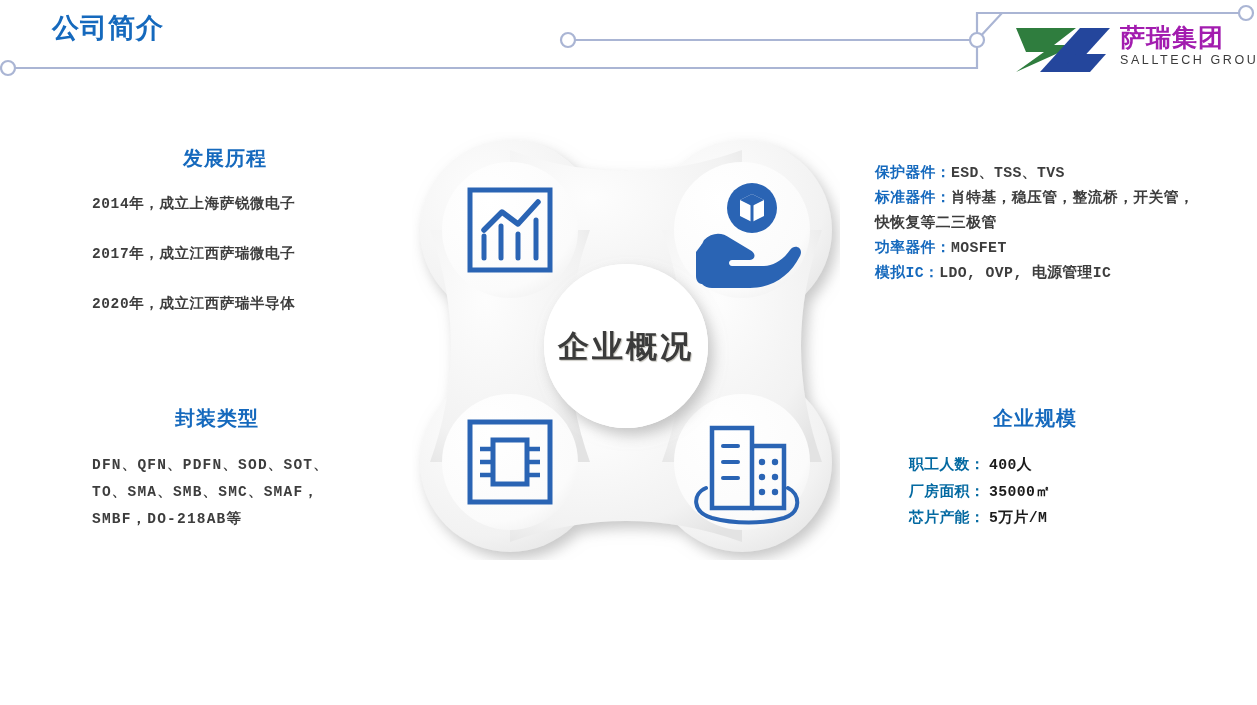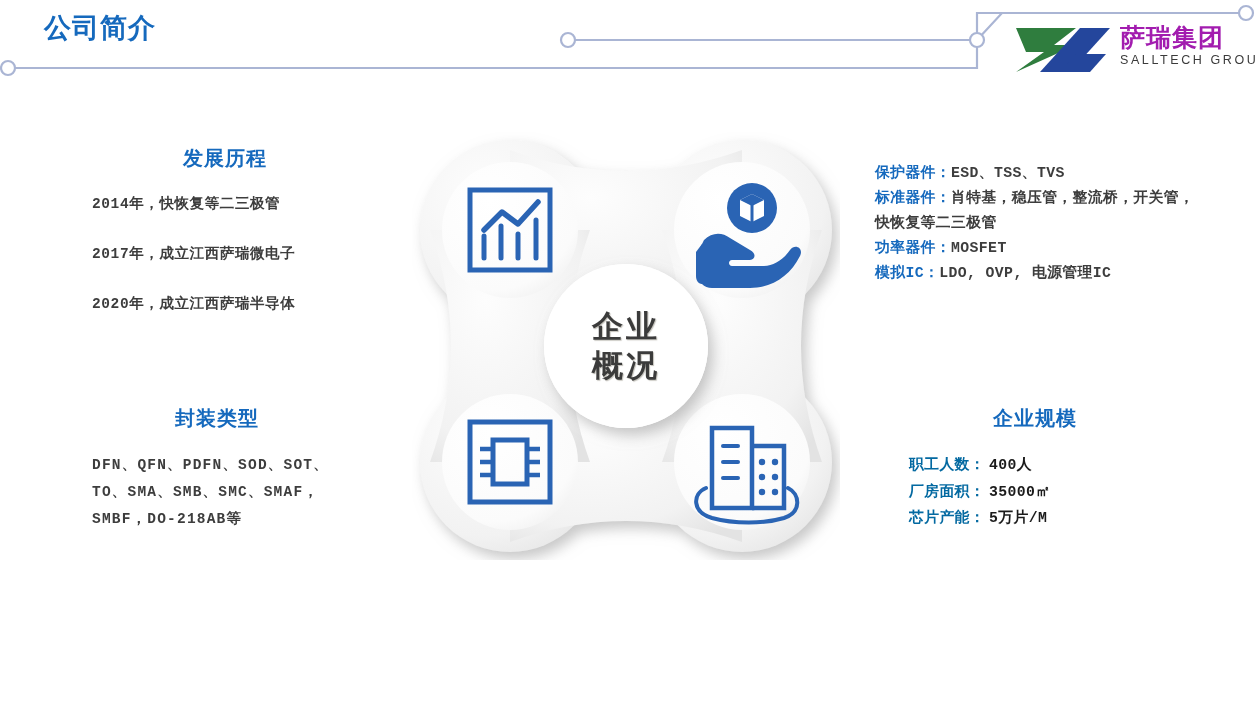--- a/index.html
+++ b/index.html
@@ -21,21 +21,21 @@
   
   .hdr-svg {
     position: absolute;
     left: 0;
     top: 0;
     width: 1257px;
     height: 90px;
   }
   #page-title {
     position: absolute;
-    left: 44px;
+    left: 52px;
     top: 10px;
     font-size: 27px;
     font-weight: bold;
     color: #1569bd;
     letter-spacing: 1px;
     white-space: nowrap;
   }
   #logo {
     position: absolute;
     left: 1014px;
@@ -127,21 +127,21 @@
     top: 132px;
     width: 428px;
     height: 428px;
   }
   #diagram svg { display: block; }
   .center-label {
     position: absolute;
     left: 0; top: 0;
     width: 428px; height: 428px;
     display: flex;
-    flex-direction: column;
+    flex-direction: row;
     align-items: center;
     justify-content: center;
     pointer-events: none;
   }
   .center-label span {
     font-size: 31px;
     font-weight: bold;
     color: #3b3b3b;
     letter-spacing: 3px;
     line-height: 39px;
@@ -177,21 +177,21 @@
     </svg>
     <div class="logo-text-wrap">
       <div class="logo-cn">萨瑞集团</div>
       <div class="logo-en">SALLTECH GROUP</div>
     </div>
   </div>
 
   <div class="block" style="left:92px; top:145px; width:266px;">
     <div class="block-title">发展历程</div>
     <div class="tl-list">
-      <div class="tl-item">2014年，快恢复等二三极管</div>
+      <div class="tl-item">2014年，成立上海萨锐微电子</div>
       <div class="tl-item">2017年，成立江西萨瑞微电子</div>
       <div class="tl-item">2020年，成立江西萨瑞半导体</div>
     </div>
   </div>
 
   <div class="block" style="left:92px; top:405px; width:250px;">
     <div class="block-title" style="text-align:center;">封装类型</div>
     <div class="pkg-body">DFN、QFN、PDFN、SOD、SOT、TO、SMA、SMB、SMC、SMAF，SMBF，DO-218AB等</div>
   </div>
 

